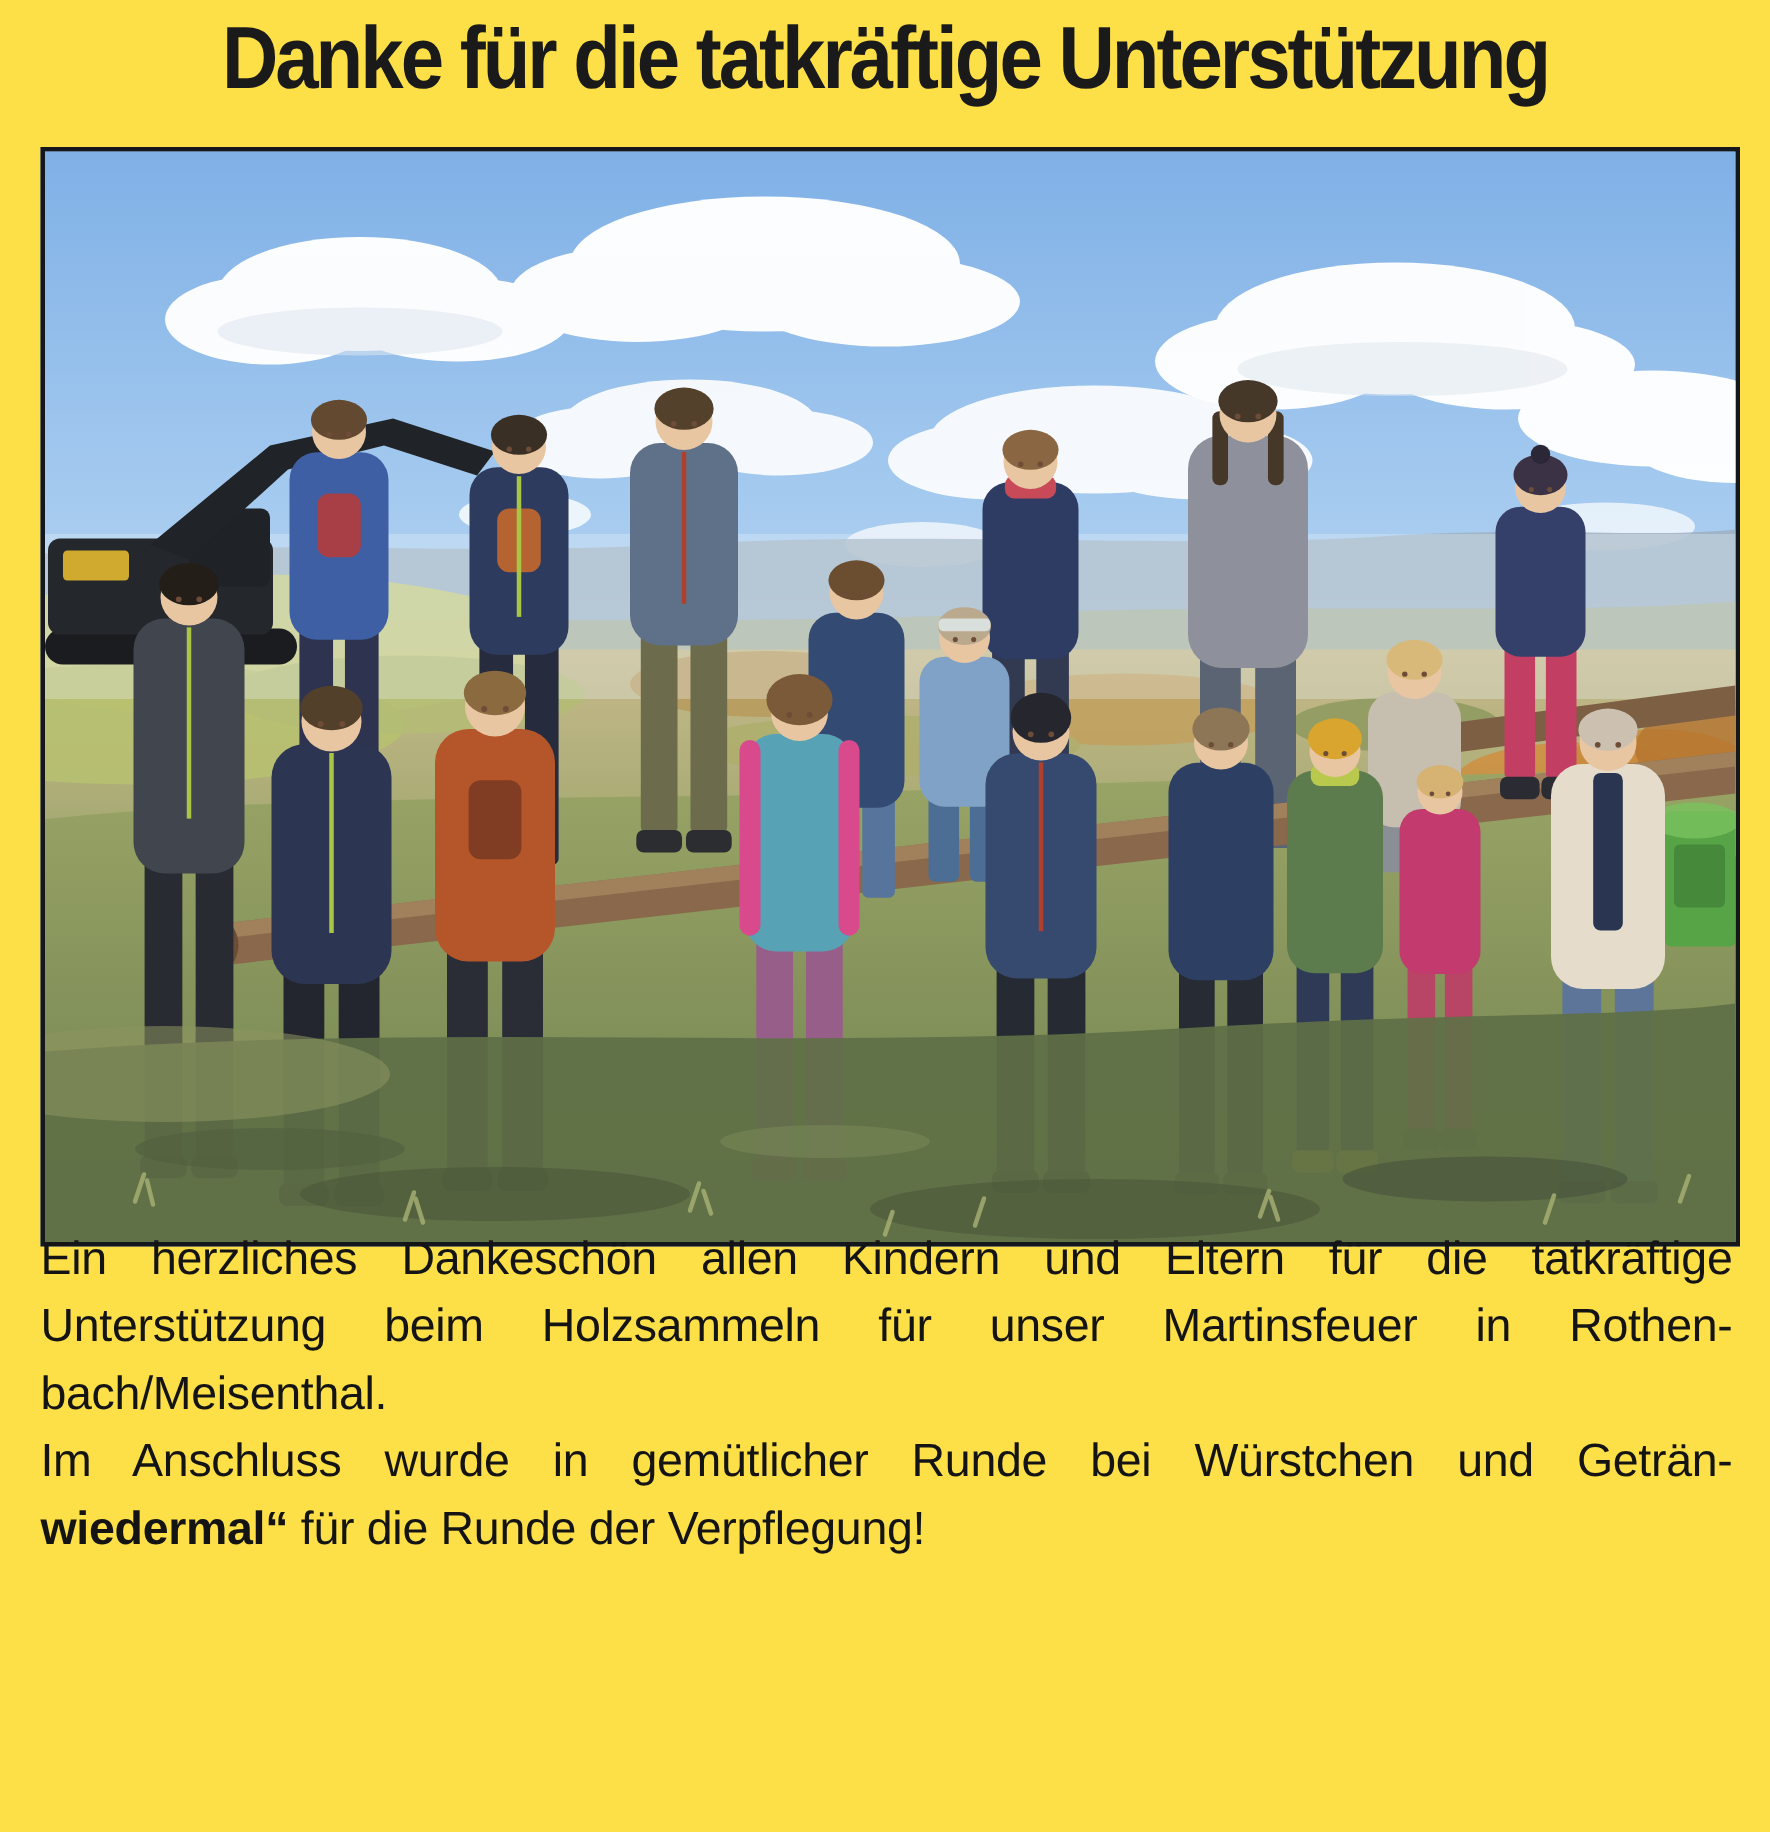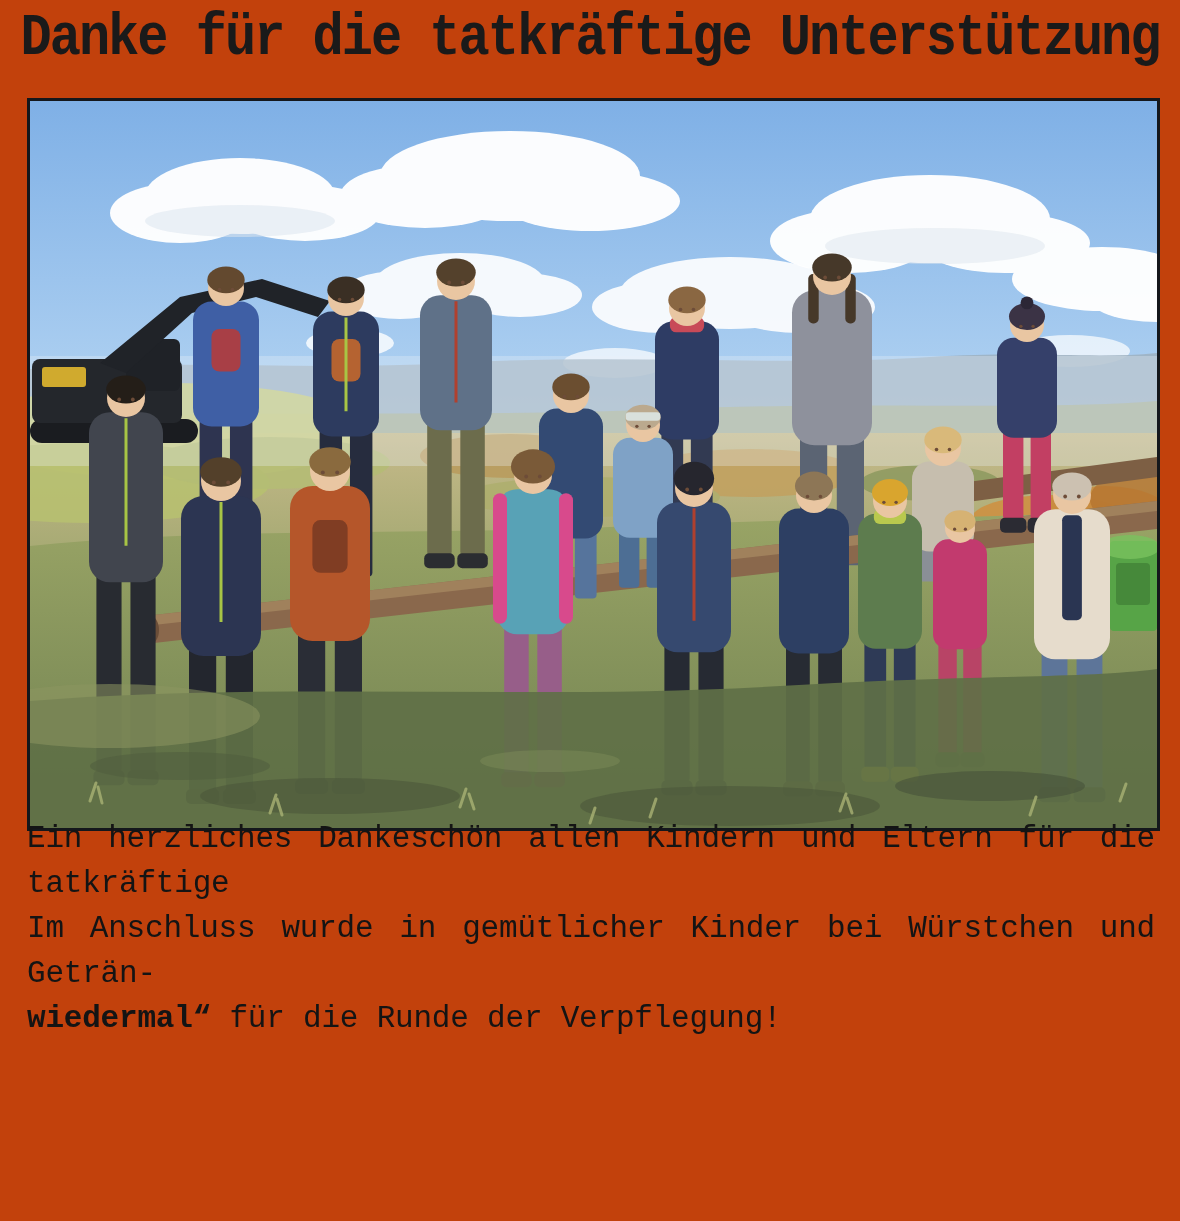--- a/index.html
+++ b/index.html
@@ -1,18 +1,18 @@
 <!DOCTYPE html>
 <html lang="de"><head>
 <meta charset="utf-8">
 <style>
   html,body{margin:0;padding:0;background:#ffffff;}
   .page{
-    position:relative;width:1180px;height:1221px;background:#c2410c;
-    font-family:Liberation Mono, monospace;color:#161616;
+    position:relative;width:1180px;height:1221px;background:#fde047;
+    font-family:Liberation Sans, sans-serif;color:#161616;
     overflow:hidden;
   }
   .headline{
     position:absolute;top:10px;left:0;width:100%;
     text-align:center;white-space:nowrap;
     font-size:52px;font-weight:700;letter-spacing:-2px;color:#1a1a1a;
     margin:0;
   }
   .headline .stretch{display:inline-block;transform:scaleY(1.13);transform-origin:center 60%;}
   .photo-frame{
@@ -354,17 +354,19 @@
             <path d="M1000,714 l6,-18"></path>
             <path d="M1090,700 l6,-17"></path>
             <path d="M560,722 l5,-15"></path>
         </g>
       </g>
     </svg>
   </div>
 
   <div class="article">
     <div class="line j">Ein herzliches Dankeschön allen Kindern und Eltern für die tatkräftige</div>
-    <div class="line j">Im Anschluss wurde in gemütlicher Kinder bei Würstchen und Geträn-</div>
+    <div class="line j">Unterstützung beim Holzsammeln für unser Martinsfeuer in Rothen-</div>
+    <div class="line">bach/Meisenthal.</div>
+    <div class="line j">Im Anschluss wurde in gemütlicher Runde bei Würstchen und Geträn-</div>
     <div class="line"><b>wiedermal“</b><span> für die Runde der Verpflegung!</span></div>
   </div>
 
 </div>
 
 </body></html>

